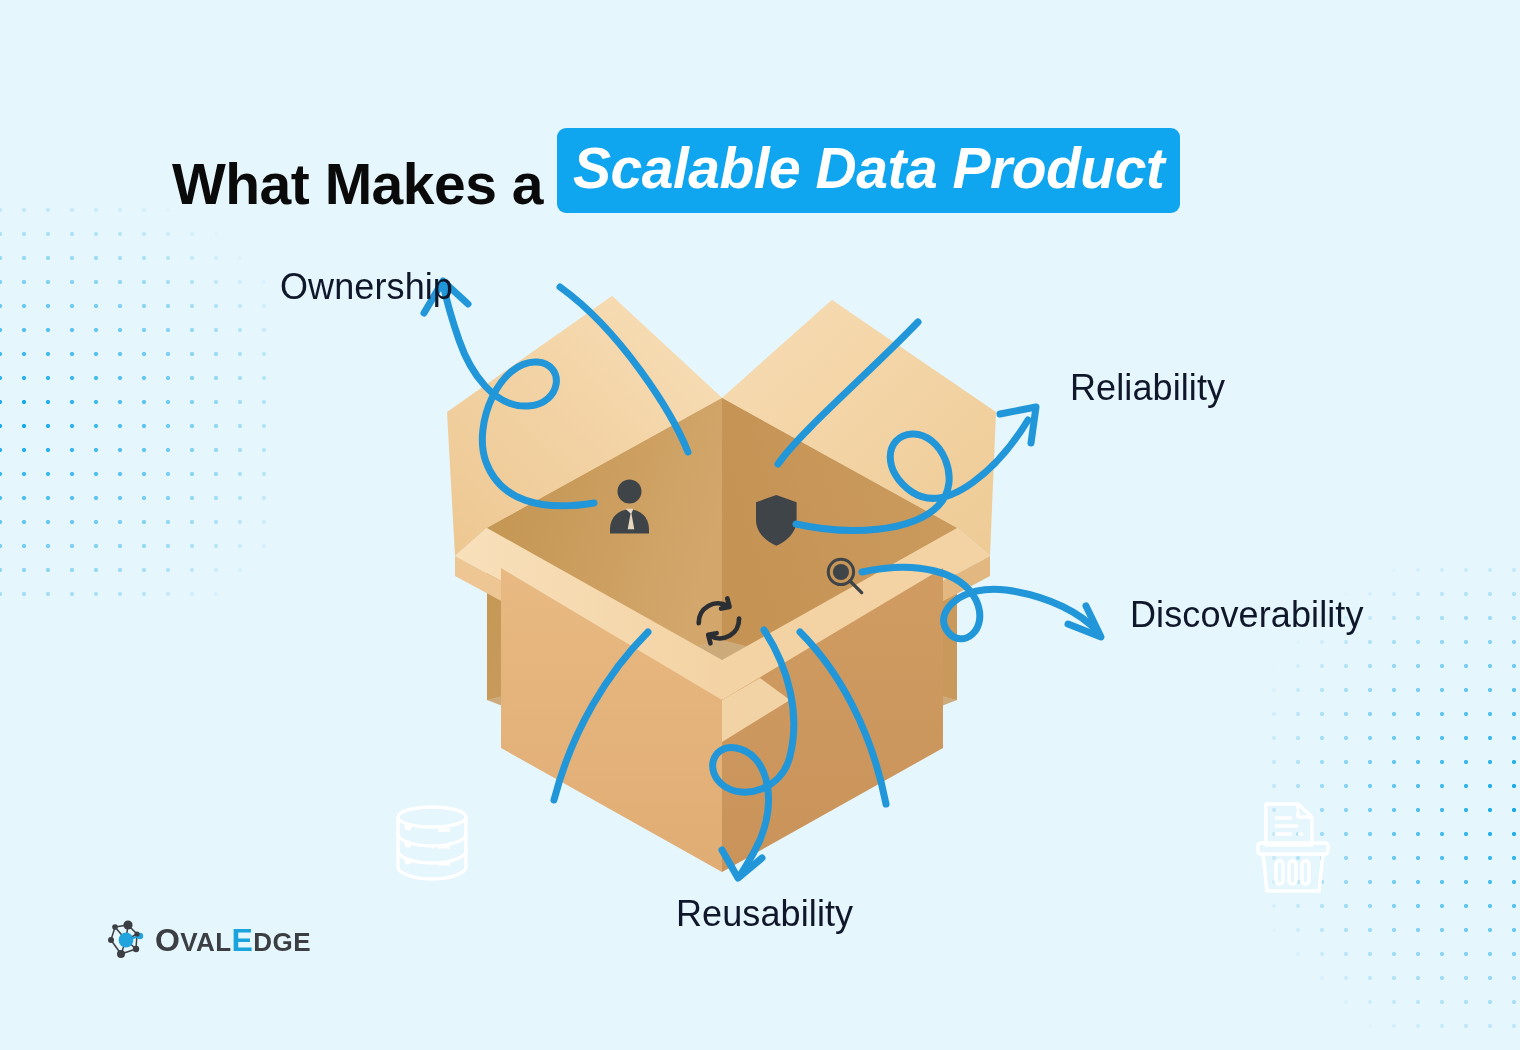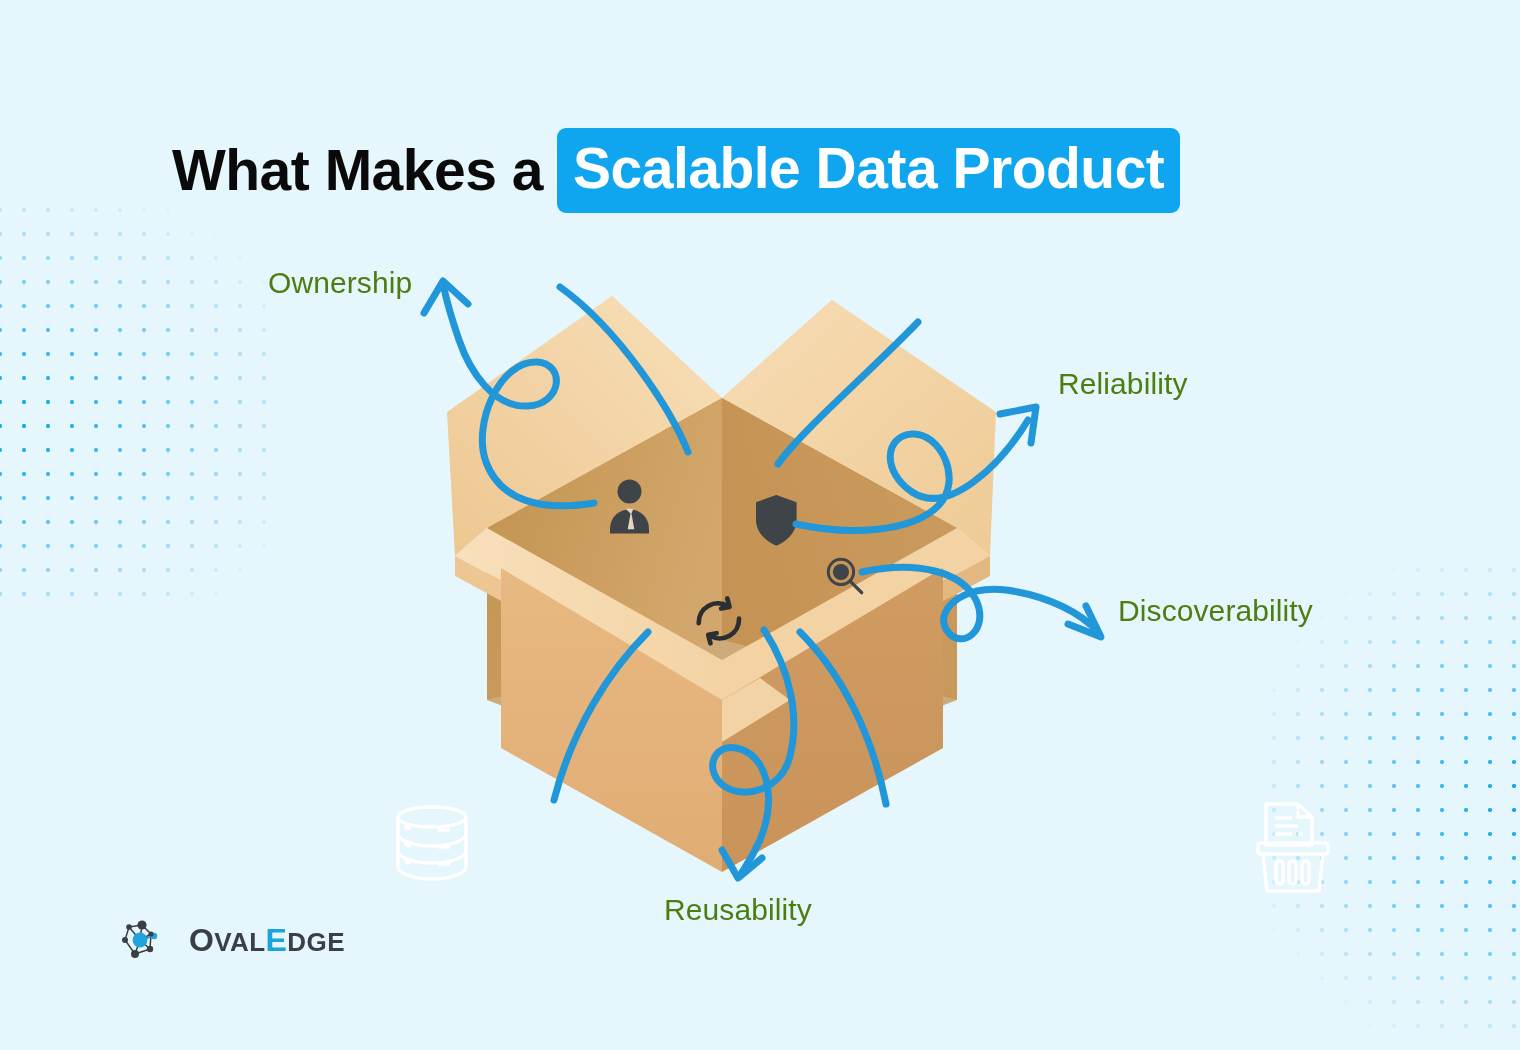--- a/index.html
+++ b/index.html
@@ -26,48 +26,49 @@
     left:1262px;top:558px;width:280px;height:470px;
     background-image:radial-gradient(circle at center, #13a9e8 1.9px, rgba(19,169,232,0) 2.3px);
     background-size:24px 24px;
     -webkit-mask-image:radial-gradient(ellipse 300px 280px at 92% 52%, #000 5%, rgba(0,0,0,.55) 50%, rgba(0,0,0,0) 96%);
     mask-image:radial-gradient(ellipse 300px 280px at 92% 52%, #000 5%, rgba(0,0,0,.55) 50%, rgba(0,0,0,0) 96%);
   }
 
   
   #title{
     position:absolute;left:172px;top:128px;
-    display:flex;align-items:center;gap:0;
+    display:flex;align-items:flex-end;gap:0;
     font-size:57px;font-weight:bold;letter-spacing:-0.5px;
     white-space:nowrap;line-height:1;
   }
   #title .plain{color:#0a0a0a;padding-right:14px;}
   #title .hl{
     background:#10a5ef;color:#ffffff;
     border-radius:9px;
     padding:12px 16px 16px 16px;
     display:inline-block;
+    font-style:italic;
   }
 
   
   .label{
     position:absolute;
-    font-size:30px;font-weight:400;color:#4d7c0f;
-    white-space:nowrap;letter-spacing:.1px;
+    font-size:36px;font-weight:400;color:#0f172a;
+    white-space:nowrap;letter-spacing:.1px;margin-left:12px;
   }
   #label-ownership{left:268px;top:266px;}
   #label-reliability{left:1058px;top:367px;}
   #label-discoverability{left:1118px;top:594px;}
   #label-reusability{left:664px;top:893px;}
 
   
   #art{position:absolute;left:0;top:0;width:1520px;height:1050px;}
 
   
-  #logo{position:absolute;left:116px;top:916px;display:flex;align-items:center;gap:25px;}
+  #logo{position:absolute;left:102px;top:916px;display:flex;align-items:center;gap:5px;}
   #logo .wordmark{
     font-size:32px;font-weight:bold;color:#3b3f43;letter-spacing:.4px;line-height:1;
   }
   #logo .wordmark .big{font-size:32px;}
   #logo .wordmark .small{font-size:26px;}
   #logo .wordmark .accent{color:#1aa3dd;}
 </style>
 </head>
 <body>
 

